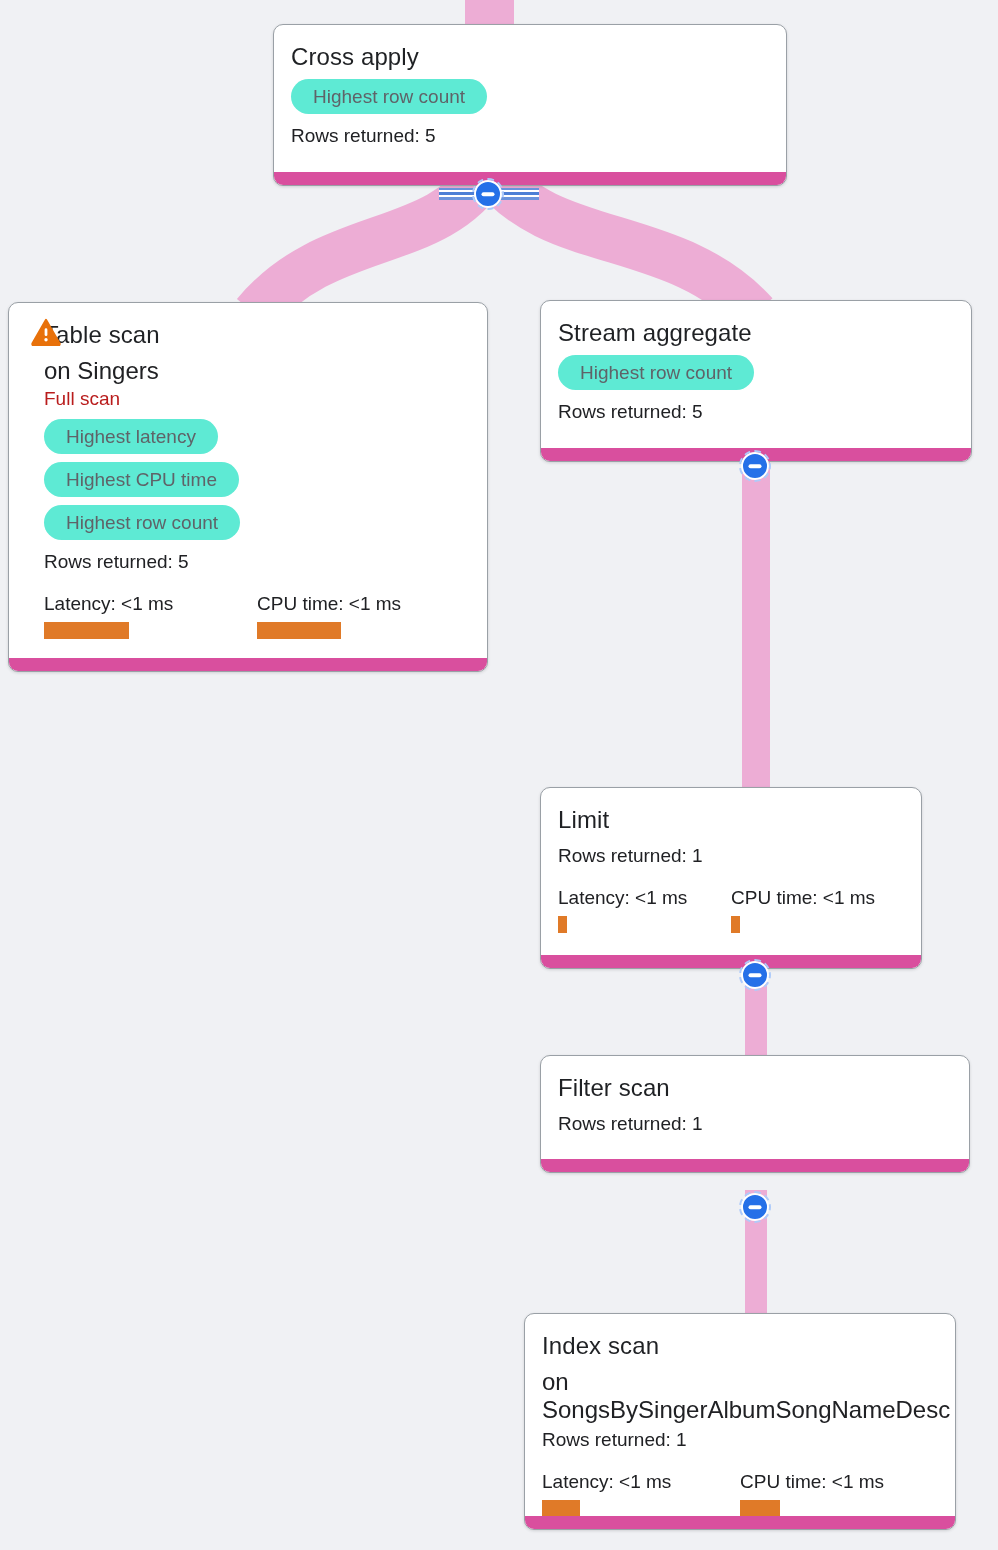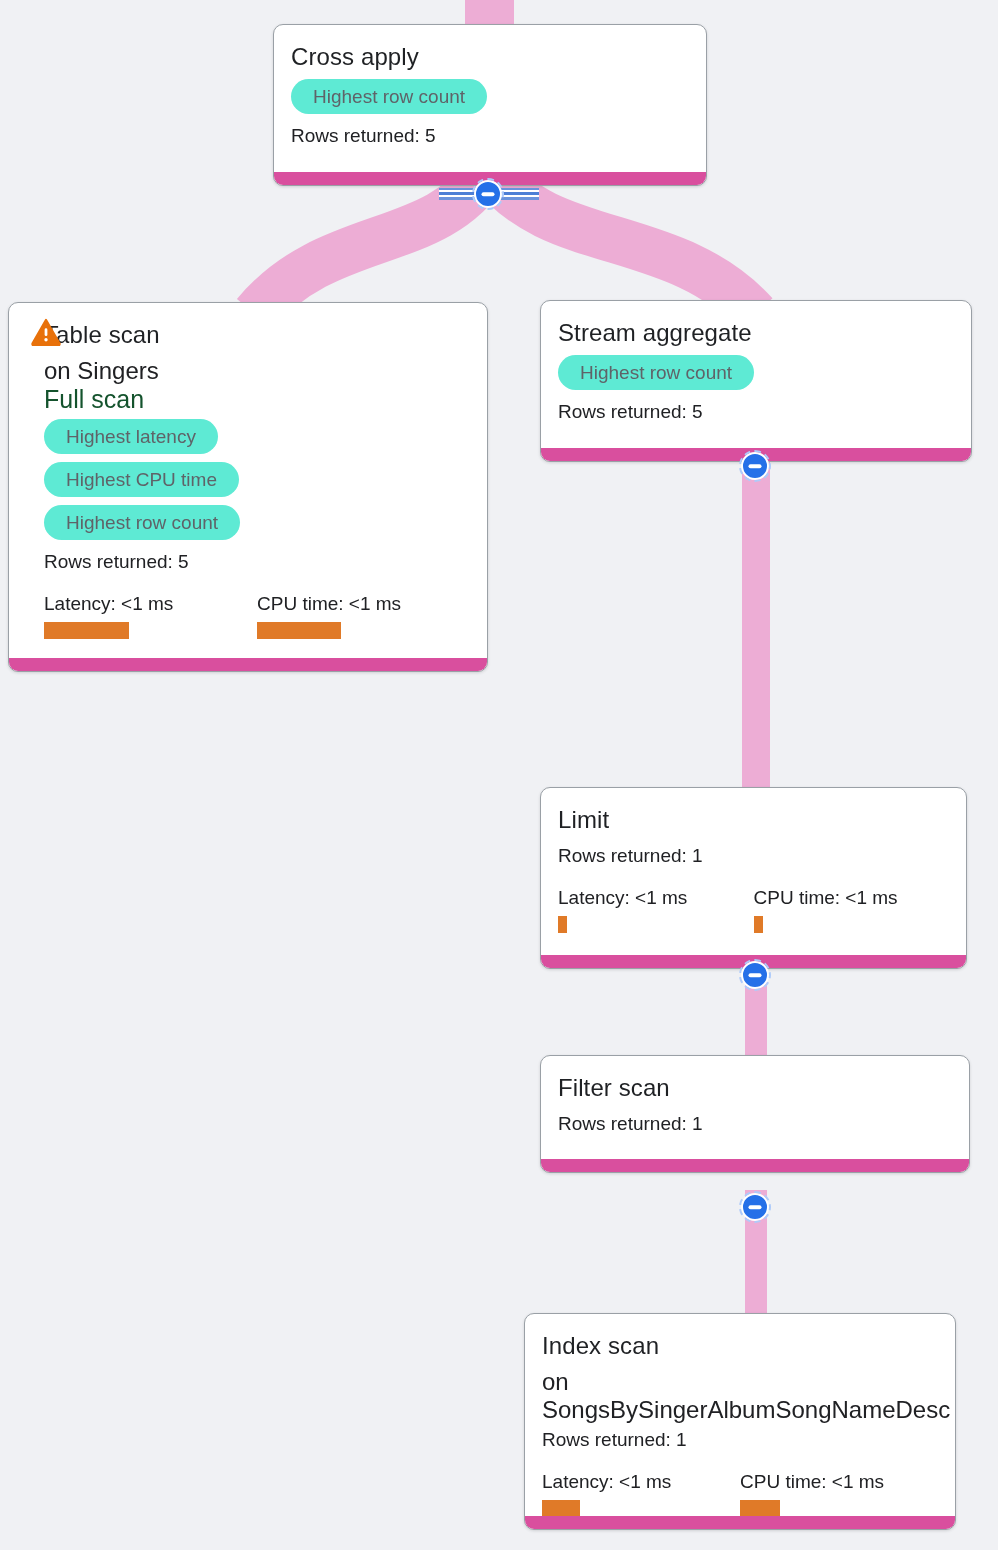--- a/index.html
+++ b/index.html
@@ -16,21 +16,21 @@
     border:1.5px solid #9aa0a6;
     border-radius:10px;
     overflow:hidden;
     box-shadow:0 1px 3px rgba(60,64,67,.18);
   }
   .card-content{padding:15px 17px 0 17px;}
   .card.with-icon .card-content{padding-left:35px;}
   .warn-icon{position:absolute;left:22px;top:15px;width:30px;height:28px;}
   .node-title{font-size:24px;font-weight:500;letter-spacing:.1px;color:#1f2124;margin:2px 0 7px 0;line-height:30px;}
   .node-sub{font-size:24px;line-height:28px;color:#202124;}
-  .node-note{font-size:25px;line-height:28px;color:#14532d;}
+  .node-note{font-size:19px;line-height:28px;color:#b91c1c;}
   .badges{margin:6px 0 2px 0;}
   .badge{
     display:table;box-sizing:border-box;
     background:#5eead4;color:#5f6368;
     font-size:19px;line-height:23px;
     padding:6px 22px;border-radius:19px;
     margin:0 0 8px 0;white-space:nowrap;
   }
   .node-rows{font-size:19px;line-height:28px;color:#202124;margin-top:2px;}
   .metrics{display:flex;margin-top:16px;}
@@ -69,21 +69,21 @@
 
   <svg class="edges" width="998" height="1550" viewBox="0 0 998 1550" aria-hidden="true">
     <rect x="465" y="0" width="49" height="27" fill="#edadd5"></rect>
     <path d="M 487 170 C 436 252, 328 226, 255 314" stroke="#edadd5" stroke-width="47" fill="none"></path>
     <path d="M 491 170 C 548 252, 676 226, 755 314" stroke="#edadd5" stroke-width="47" fill="none"></path>
     <rect x="742" y="455" width="28" height="340" fill="#edadd5"></rect>
     <rect x="745" y="958" width="22" height="130" fill="#edadd5"></rect>
     <rect x="745" y="1190" width="22" height="128" fill="#edadd5"></rect>
   </svg>
 
-  <div class="card" style="left:273px;top:24px;width:434px;height:162px">
+  <div class="card" style="left:273px;top:24px;width:514px;height:162px">
     <div class="card-content">
       <div class="node-title">Cross apply</div>
       <div class="badges">
         <span class="badge">Highest row count</span>
       </div>
       <div class="node-rows">Rows returned: 5</div>
     </div>
     <div class="accent-bar"></div>
   </div>
 
@@ -123,21 +123,21 @@
     <div class="card-content">
       <div class="node-title">Stream aggregate</div>
       <div class="badges">
         <span class="badge">Highest row count</span>
       </div>
       <div class="node-rows">Rows returned: 5</div>
     </div>
     <div class="accent-bar"></div>
   </div>
 
-  <div class="card" style="left:540px;top:787px;width:427px;height:182px">
+  <div class="card" style="left:540px;top:787px;width:382px;height:182px">
     <div class="card-content">
       <div class="node-title">Limit</div>
       <div class="node-rows">Rows returned: 1</div>
       <div class="metrics">
         <div class="metric">
           <div class="metric-label">Latency: &lt;1 ms</div>
           <div class="bar" style="width:9px"></div>
         </div>
         <div class="metric">
           <div class="metric-label">CPU time: &lt;1 ms</div>

